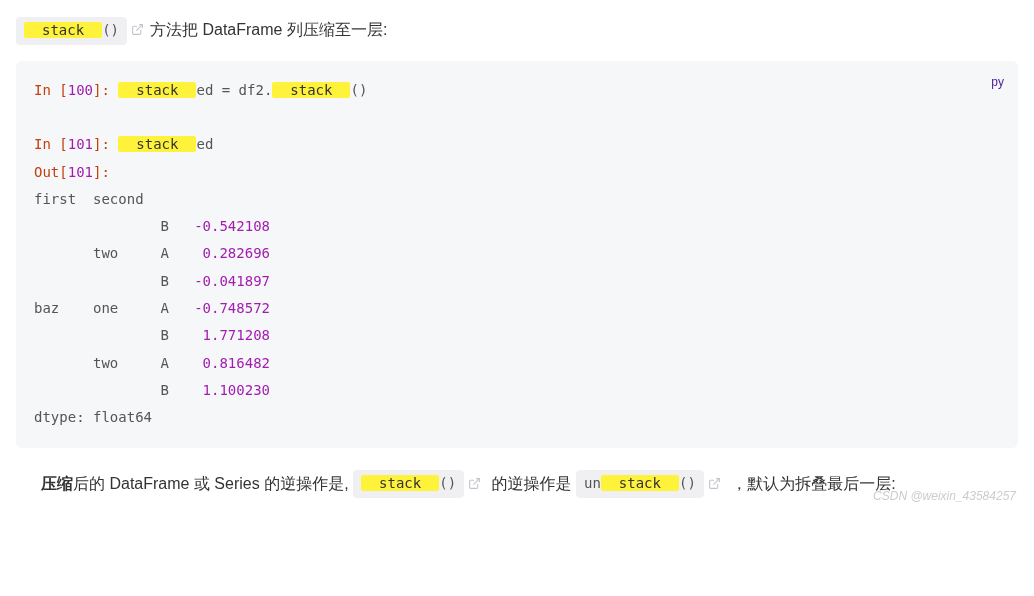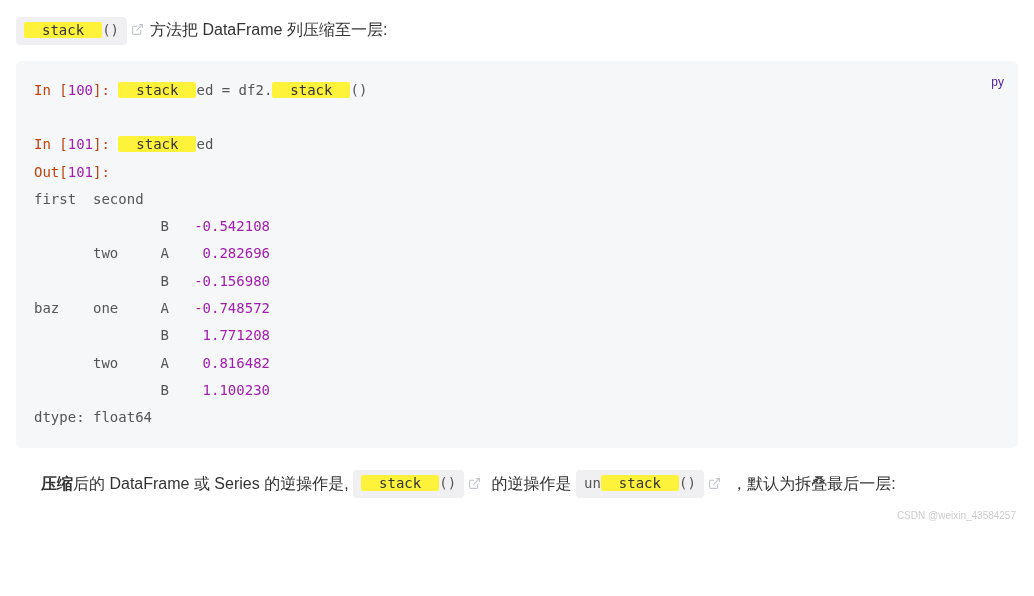--- a/index.html
+++ b/index.html
@@ -61,45 +61,46 @@
     right: 14px;
     color: #4c1d95;
     font-size: 12px;
     font-family: -apple-system, sans-serif;
   }
   .prompt-in { color: #c2410c; }
   .num { color: #a21caf; }
   .watermark {
     position: absolute;
     right: 18px;
-    bottom: 10px;
+    bottom: 28px;
     color: #ccc;
-    font-size: 10px;
+    font-size: 12px;
     font-family: -apple-system, sans-serif;
+    font-style: italic;
   }
 </style>
 </head>
 <body>
 
 <p class="para">
   <span class="code-tag"><span class="hl">stack</span><span>()</span></span><span class="ext-icon"><svg width="13" height="13" viewBox="0 0 24 24" fill="none" stroke="currentColor" stroke-width="2">
         <path d="M18 13v6a2 2 0 0 1-2 2H5a2 2 0 0 1-2-2V8a2 2 0 0 1 2-2h6"></path>
         <polyline points="15 3 21 3 21 9"></polyline>
         <line x1="10" y1="14" x2="21" y2="3"></line>
       </svg></span><span>方法把 DataFrame 列压缩至一层:</span>
 </p>
 
 <div class="code-block"><span class="lang-badge">py</span><span class="prompt-in">In [</span><span class="num">100</span><span class="prompt-in">]: </span><span class="hl">stack</span><span>ed = df2.</span><span class="hl">stack</span><span>()</span>
 
 <span class="prompt-in">In [</span><span class="num">101</span><span class="prompt-in">]: </span><span class="hl">stack</span><span>ed</span>
 <span class="prompt-in">Out[</span><span class="num">101</span><span class="prompt-in">]:</span>
 <span>first  second</span>
 <span>               B   </span><span class="num">-0.542108</span>
 <span>       two     A    </span><span class="num">0.282696</span>
-<span>               B   </span><span class="num">-0.156980</span>
+<span>               B   </span><span class="num">-0.041897</span>
 <span>baz    one     A   </span><span class="num">-0.748572</span>
 <span>               B    </span><span class="num">1.771208</span>
 <span>       two     A    </span><span class="num">0.816482</span>
 <span>               B    </span><span class="num">1.100230</span>
 <span>dtype: float64</span></div>
 
 <p class="para">
   <span class="bold">压缩</span><span>后的 DataFrame 或 Series 的逆操作是, </span>
   <span class="code-tag"><span class="hl">stack</span><span>()</span></span><span class="ext-icon"><svg width="13" height="13" viewBox="0 0 24 24" fill="none" stroke="currentColor" stroke-width="2">
         <path d="M18 13v6a2 2 0 0 1-2 2H5a2 2 0 0 1-2-2V8a2 2 0 0 1 2-2h6"></path>

